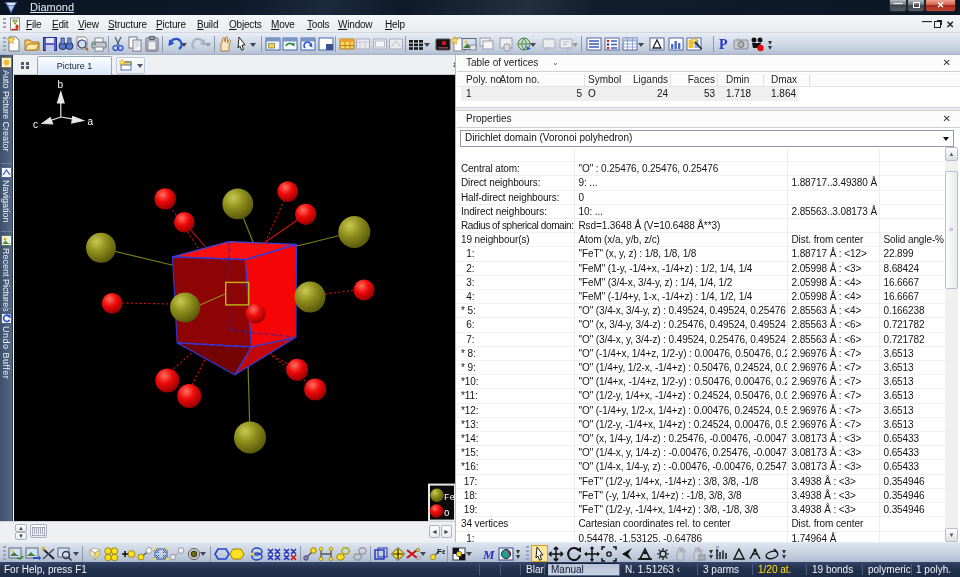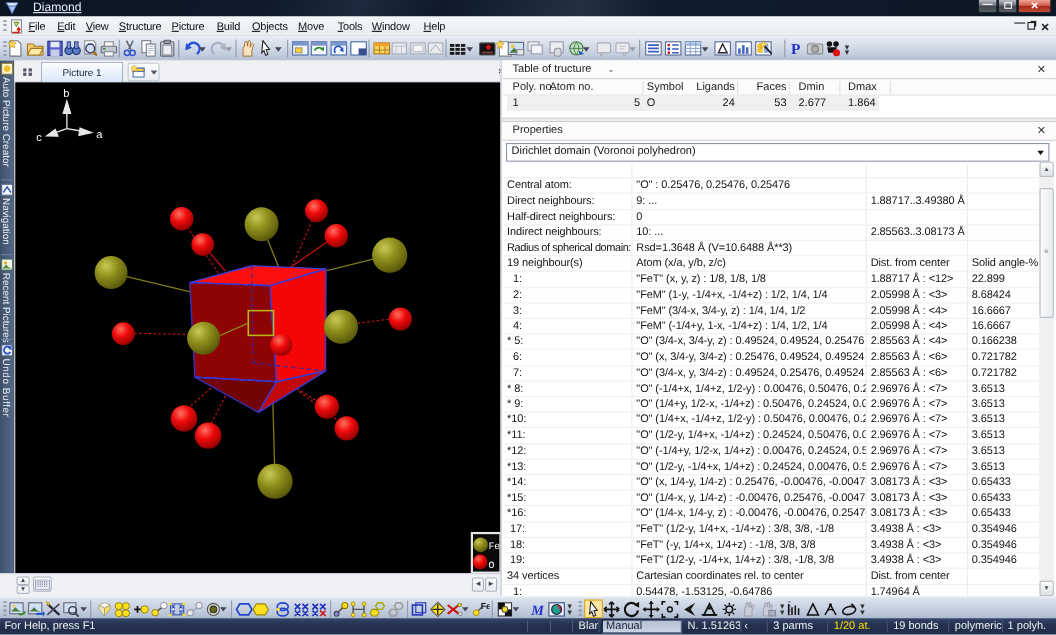--- a/index.html
+++ b/index.html
@@ -460,21 +460,21 @@
         <svg width="13" height="9" style="position:absolute;left:1px;top:2px">
           <rect x="0" y="0" width="13" height="9" fill="#eef" stroke="#667"></rect>
           <path d="M2 2h9M2 4h9M2 6h9" stroke="#667" stroke-width="1" stroke-dasharray="1,1"></path>
         </svg>
       </div>
   <div class="vbtn" style="left:429px;top:3px;width:11px;height:13px;font-size:7px;text-align:center;line-height:12px;color:#445;">◄</div>
   <div class="vbtn" style="left:441px;top:3px;width:11px;height:13px;font-size:7px;text-align:center;line-height:12px;color:#445;">►</div>
 </div>
 <div class="abs" id="rpanel">
   <div class="phead" style="top:0">
-        <span class="t">Table of tructure</span>
+        <span class="t">Table of vertices</span>
         <span style="position:absolute;left:95px;top:3px;font-size:8px;color:#555">⌄</span>
         <span class="pclose">✕</span>
       </div>
   <div class="abs" style="left:1px;top:18px;width:503px;height:14px;background:#fbfbfb;border-bottom:1px solid #e4e4e4;">
     <span class="abs colhead" style="left:9px;top:1px">Poly. no.</span>
     <span class="abs colhead" style="left:0;top:1px;width:125px;text-align:center">Atom no.</span>
     <span class="abs colhead" style="left:131px;top:1px">Symbol</span>
     <span class="abs colhead" style="left:131px;top:1px;width:80px;text-align:right">Ligands</span>
     <span class="abs colhead" style="left:211px;top:1px;width:47px;text-align:right">Faces</span>
     <span class="abs colhead" style="left:269px;top:1px">Dmin</span>
@@ -485,21 +485,21 @@
     <span class="abs" style="left:306px;top:1px;width:1px;height:12px;background:#e0e0e0"></span>
     <span class="abs" style="left:352px;top:1px;width:1px;height:12px;background:#e0e0e0"></span>
   </div>
   <div class="abs" style="left:1px;top:32px;width:503px;height:14px;font-size:10px;color:#141414;">
     <span class="abs" style="left:4px;top:0;width:338px;height:14px;background:#efefef"></span>
     <span class="abs" style="left:9px;top:1px">1</span>
     <span class="abs" style="left:0;top:1px;width:125px;text-align:right">5</span>
     <span class="abs" style="left:131px;top:1px">O</span>
     <span class="abs" style="left:131px;top:1px;width:80px;text-align:right">24</span>
     <span class="abs" style="left:211px;top:1px;width:47px;text-align:right">53</span>
-    <span class="abs" style="left:269px;top:1px">2.677</span>
+    <span class="abs" style="left:269px;top:1px">1.718</span>
     <span class="abs" style="left:314px;top:1px">1.864</span>
   </div>
   <div class="abs" style="left:0px;top:52px;width:505px;height:4px;background:#e9ecf1;border-top:1px solid #cfcfcf;border-bottom:1px solid #cfcfcf;"></div>
   <div class="phead" style="top:56px">
         <span class="t">Properties</span>
         <span class="pclose">✕</span>
       </div>
   <div class="abs" style="left:4px;top:75px;width:494px;height:17px;background:#fff;border:1px solid #8e99a8;font-size:10px;color:#111;">
     <span style="position:absolute;left:4px;top:1px">Dirichlet domain (Voronoi polyhedron)</span>
     <div class="dd" style="right:4px;top:6px;border-top-color:#111;"></div>

